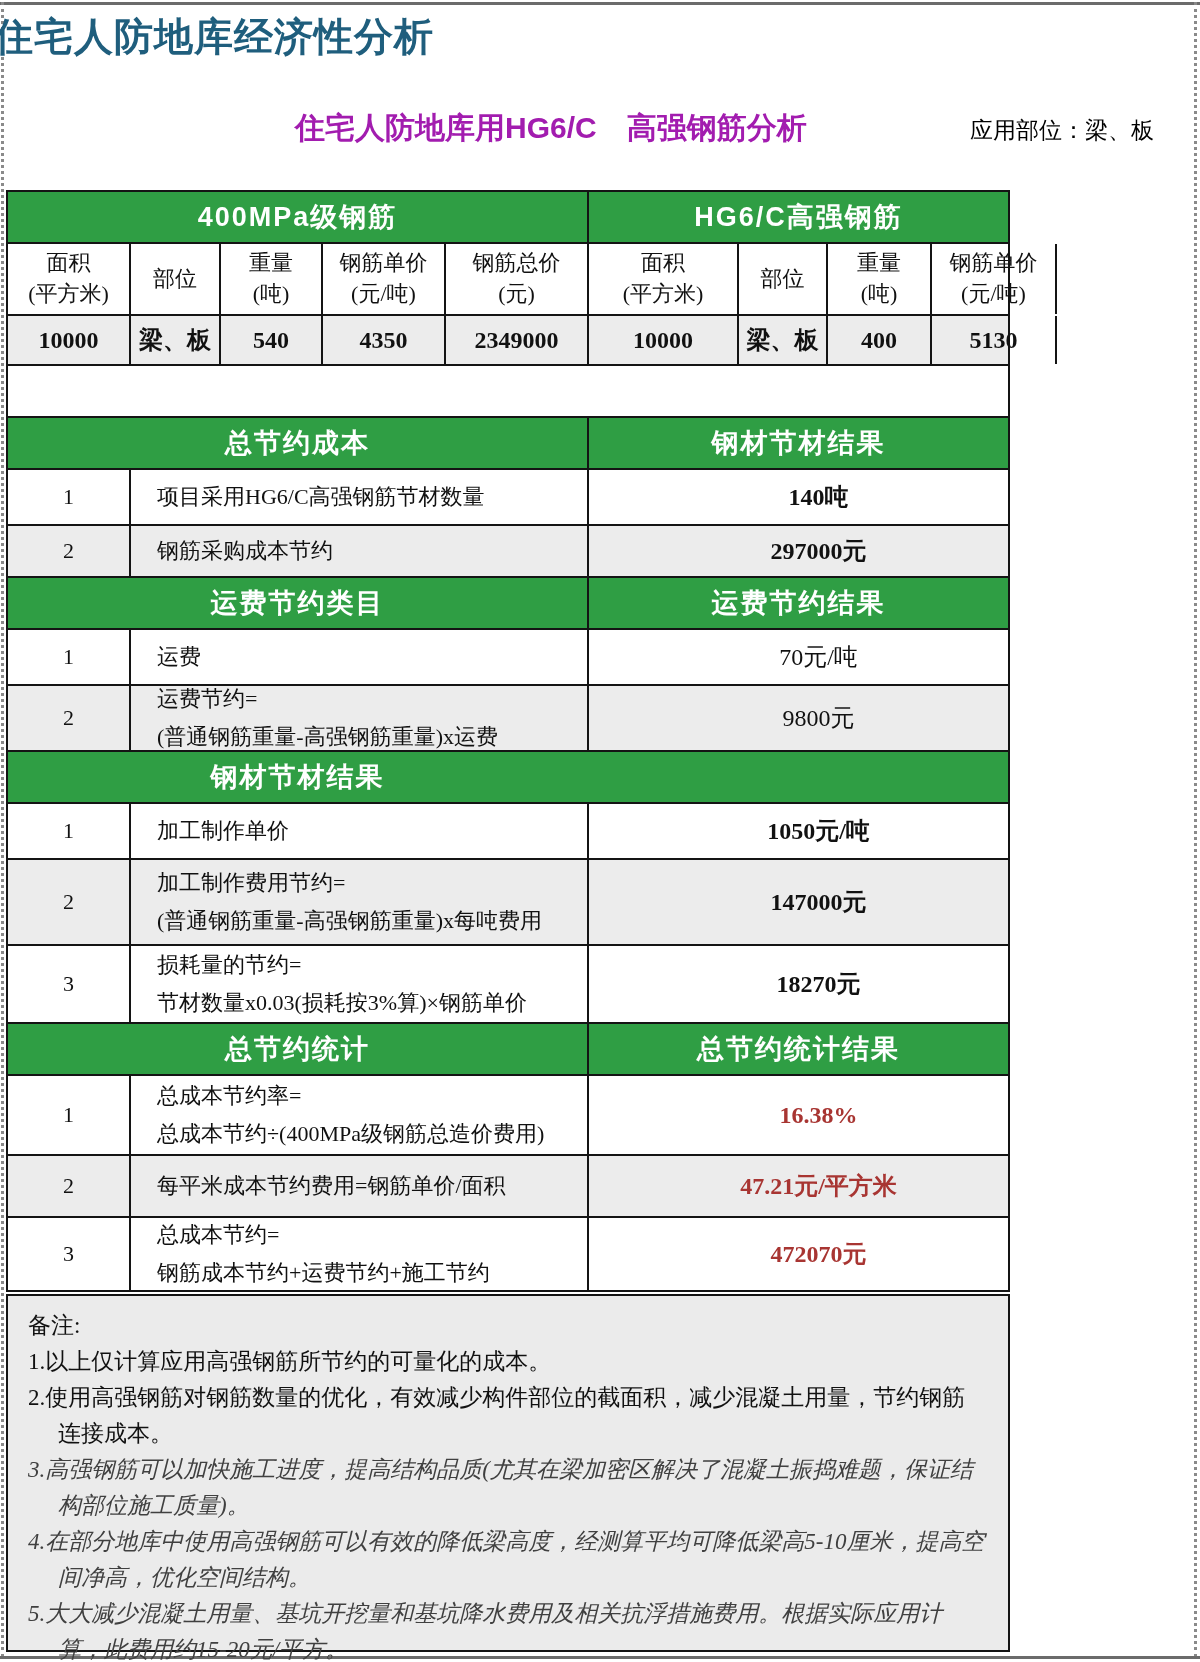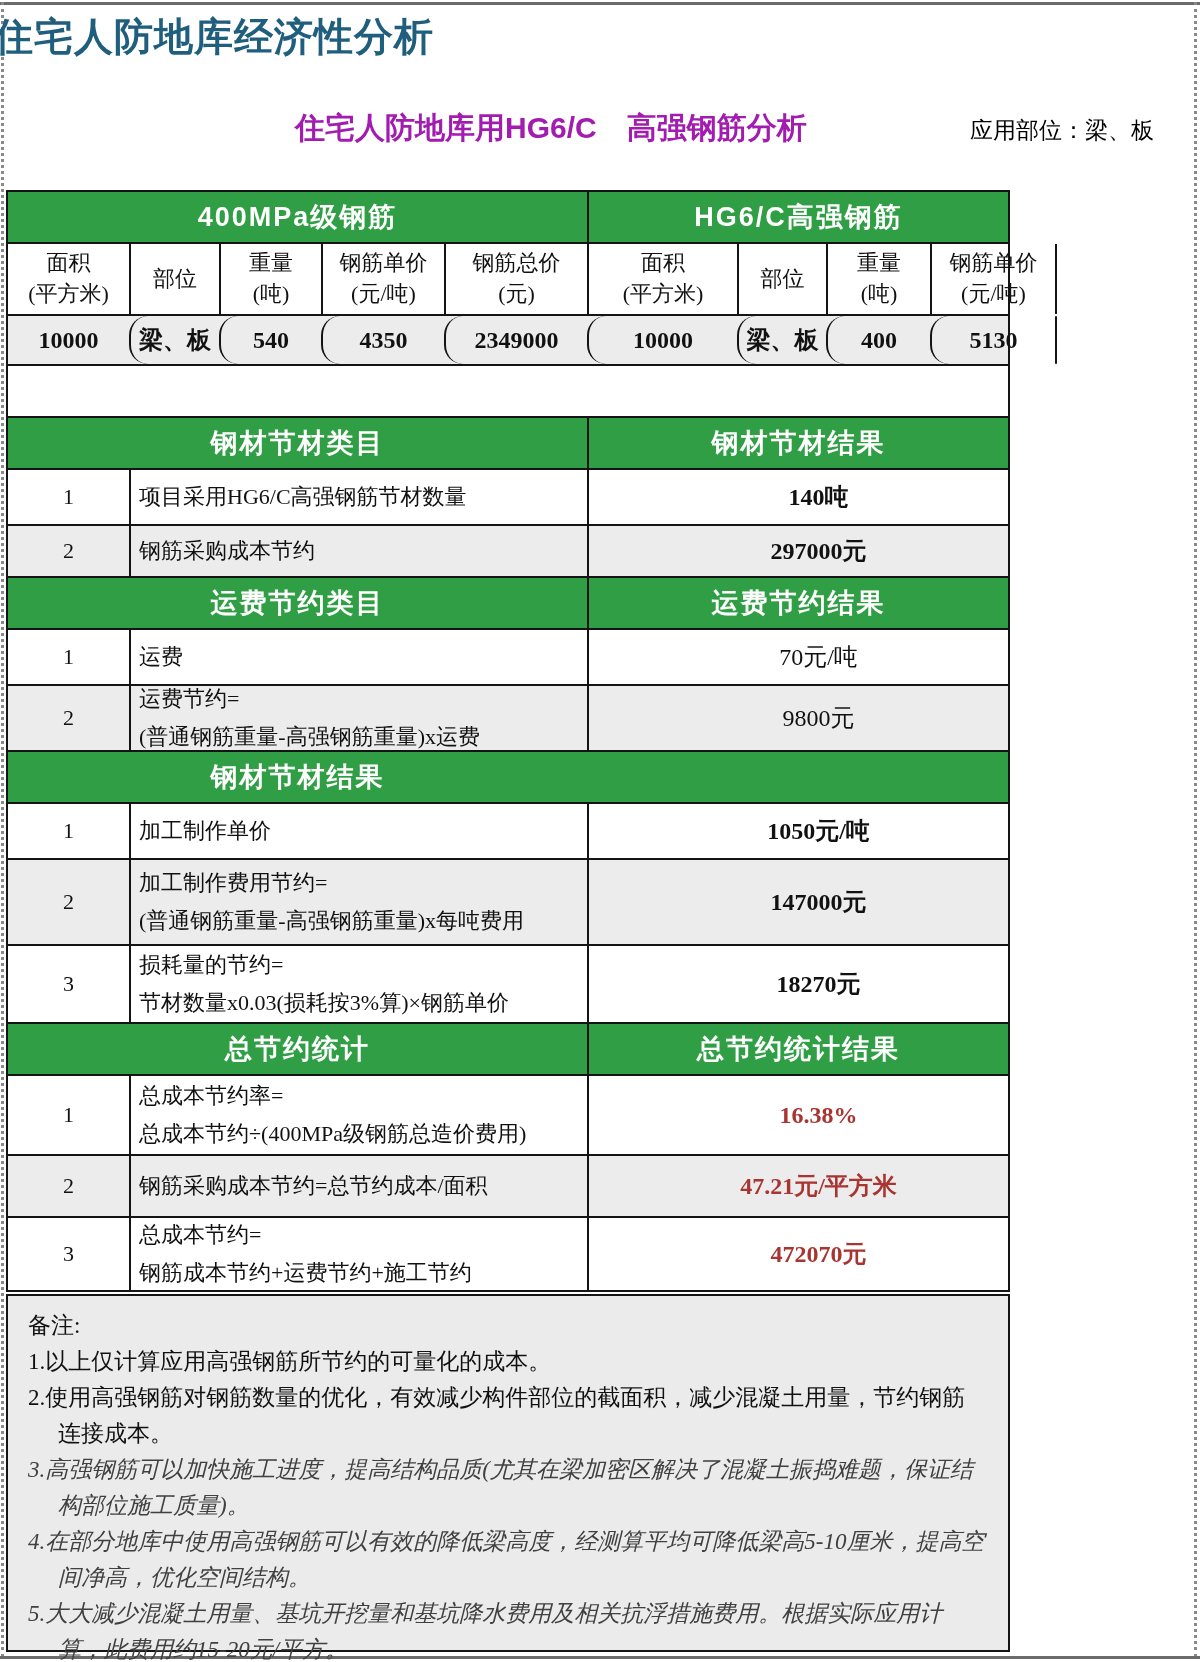--- a/index.html
+++ b/index.html
@@ -49,24 +49,24 @@
   .cols-one   { grid-template-columns:auto; }
 
   .green { background:#2f9e44; }
   .green .c {
     color:#fff; font-family:"Liberation Sans","DejaVu Sans",sans-serif;
     font-weight:bold; font-size:27px; letter-spacing:2px;
   }
   .gray { background:#ececec; }
 
   .colhead .c { font-size:22px; line-height:1.4; text-align:center; white-space:pre-line; }
-  .dat .c { font-size:24px; font-weight:bold;border-radius:19px; }
+  .dat .c { font-size:24px; font-weight:bold; }
 
   .num  { font-size:22px; }
-  .desc { justify-content:flex-start !important; text-align:left; padding:6px 6px 6px 8px;
+  .desc { justify-content:flex-start !important; text-align:left; padding:6px 6px 6px 26px;
           font-size:22px; line-height:1.75; white-space:pre-line; }
   .res  { font-size:24px;padding-left:40px; }
   .res.b { font-weight:bold; }
   .res.red { font-weight:bold; color:#a83532; }
 
   .h52{height:52px} .h72{height:72px} .h50{height:50px} .h54{height:52px}
   .h56{height:56px} .h66{height:66px} .h86{height:86px} .h78{height:78px}
   .h80{height:80px} .h62{height:62px} .h76{height:76px}
 
   .notes {
@@ -131,21 +131,21 @@
       <div class="c">梁、板</div>
       <div class="c">400</div>
       <div class="c">5130</div>
       <div class="c">2052000</div>
     </div>
     <div class="row cols-one h54">
       <div class="c"></div>
     </div>
 
     <div class="row cols-sec-h green h52">
-      <div class="c">钢材节材类目</div>
+      <div class="c">总节约成本</div>
       <div class="c">钢材节材结果</div>
     </div>
     <div class="row cols-sec h56">
       <div class="c num">1</div>
       <div class="c desc">项目采用HG6/C高强钢筋节材数量</div>
       <div class="c res b">140吨</div>
     </div>
     <div class="row cols-sec gray h54">
       <div class="c num">2</div>
       <div class="c desc">钢筋采购成本节约</div>
@@ -194,21 +194,21 @@
       <div class="c">总节约统计结果</div>
     </div>
     <div class="row cols-sec h80">
       <div class="c num">1</div>
       <div class="c desc">总成本节约率=
 总成本节约÷(400MPa级钢筋总造价费用)</div>
       <div class="c res red">16.38%</div>
     </div>
     <div class="row cols-sec gray h62">
       <div class="c num">2</div>
-      <div class="c desc">钢筋采购成本节约=总节约成本/面积</div>
+      <div class="c desc">每平米成本节约费用=钢筋单价/面积</div>
       <div class="c res red">47.21元/平方米</div>
     </div>
     <div class="row cols-sec h76 last">
       <div class="c num">3</div>
       <div class="c desc">总成本节约=
 钢筋成本节约+运费节约+施工节约</div>
       <div class="c res red">472070元</div>
     </div>
 
     <div class="notes">

